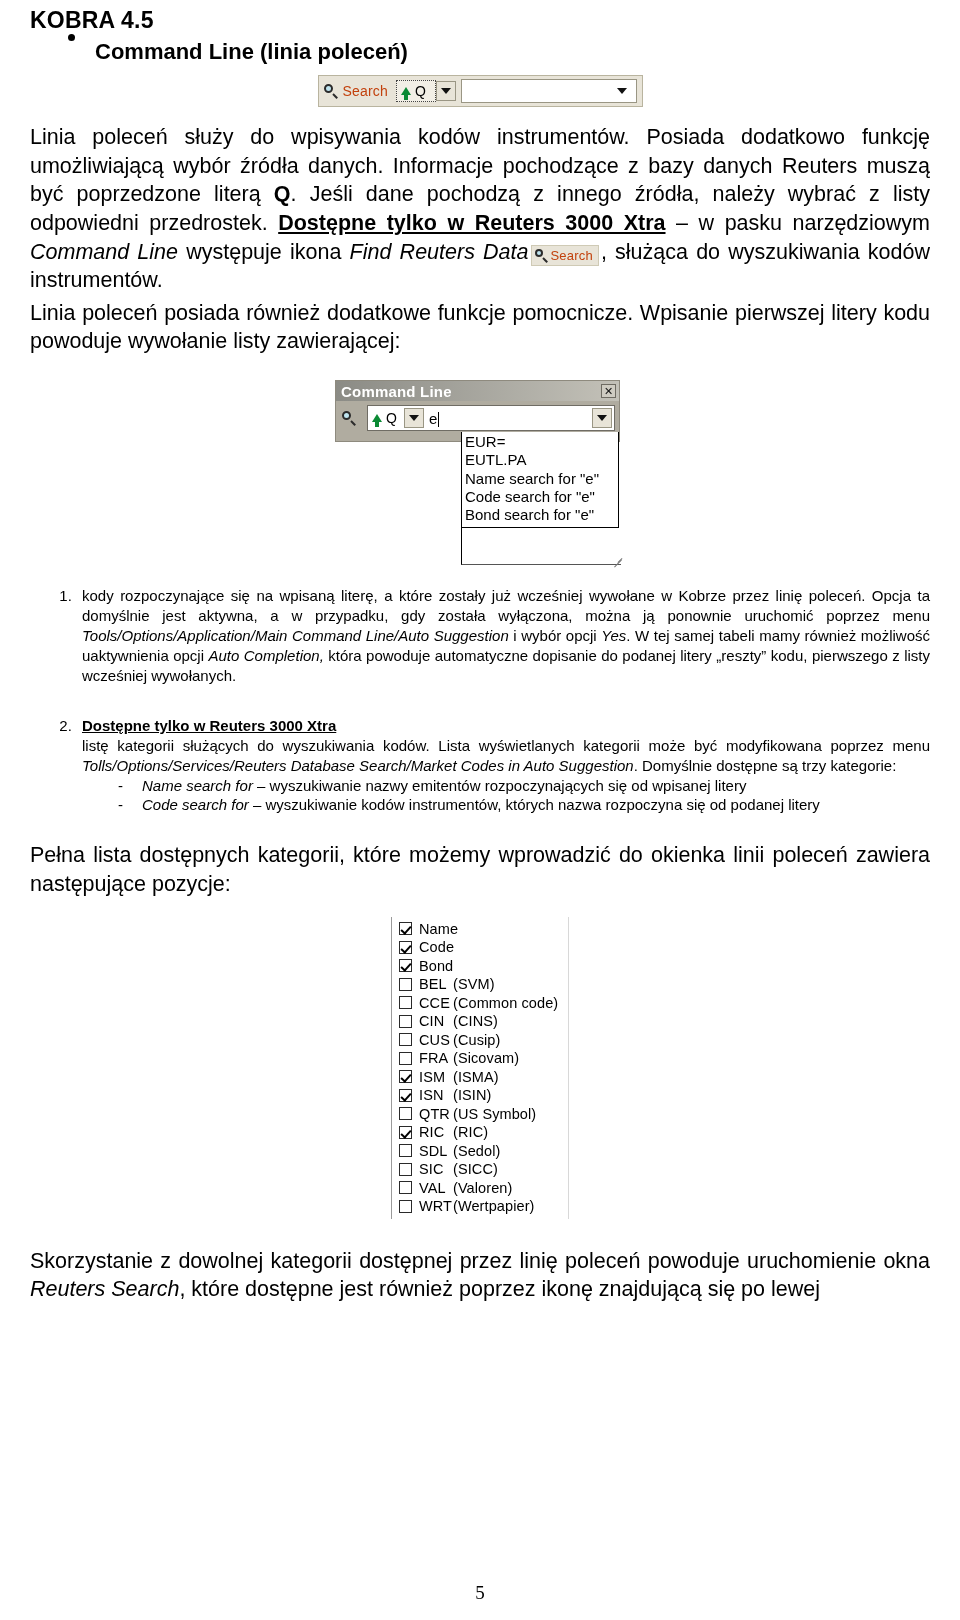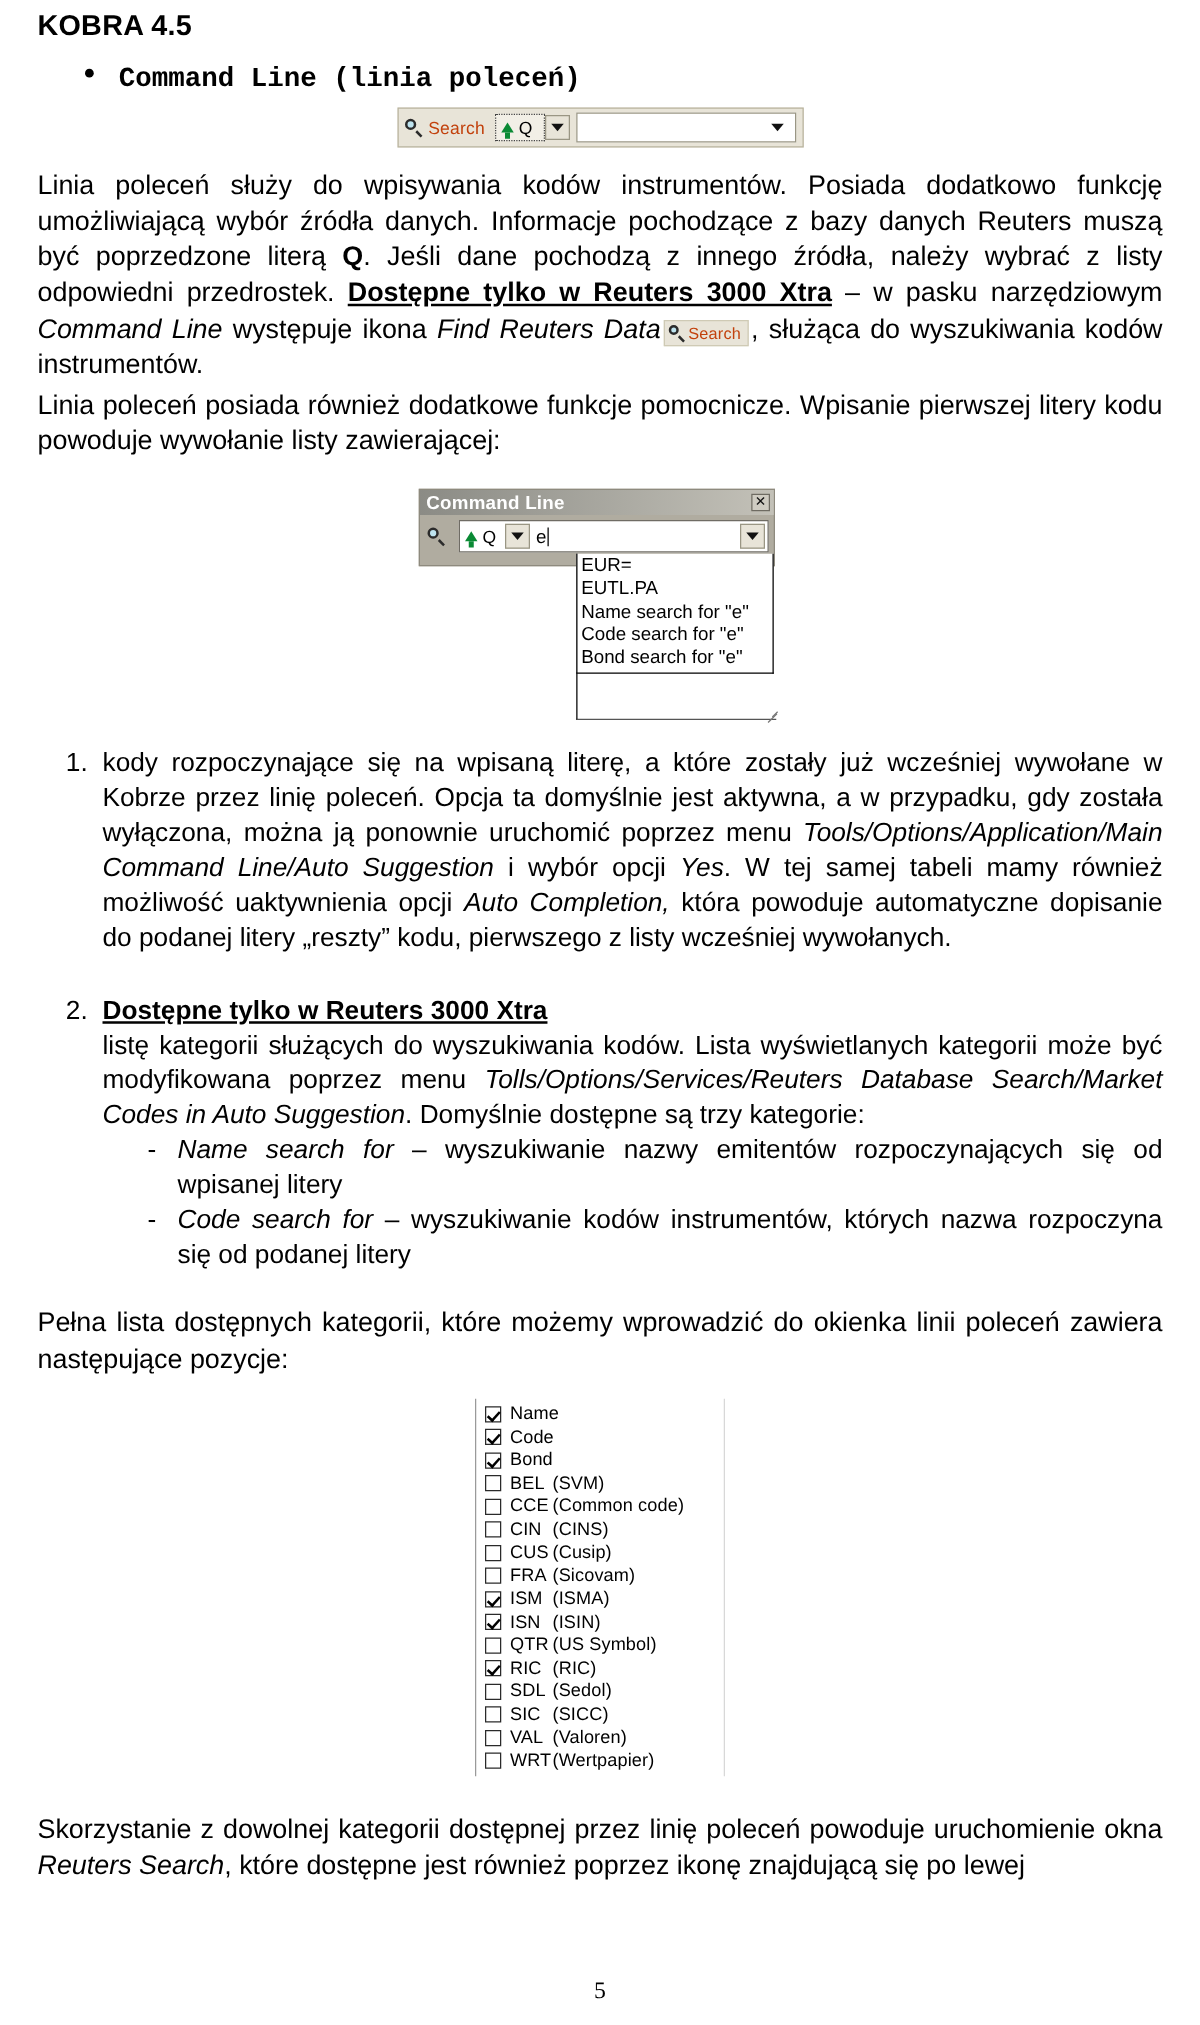--- a/index.html
+++ b/index.html
@@ -28,24 +28,23 @@
     font-size: 23px;
     font-weight: bold;
     letter-spacing: 0.2px;
     padding-top: 8px;
     line-height: 1.1;
   }
 
   
   .bullet-heading {
     display: flex;
-    align-items: center;
-    margin-top: 18px;
+    align-items: flex-start;
+    margin-top: 6px;
     margin-left: 38px;
-    font-family: Liberation Mono, monospace;
   }
   .bullet-dot {
     width: 7px;
     height: 7px;
     border-radius: 50%;
     background: #000;
     margin-right: 20px;
     flex: 0 0 auto;
     position: relative;
     top: -5px;
@@ -299,21 +298,21 @@
   .resize-grip span {
     position: absolute;
     background: #777;
     height: 1px;
   }
 
   
   ol.numlist {
     margin: 16px 0 0 0;
     padding-left: 46px;
-    font-size: 21px;
+    font-size: 15px;
     line-height: 1.33;
   }
   ol.numlist > li {
     margin-bottom: 0;
     text-align: justify;
     padding-left: 6px;
   }
   ol.numlist > li.gap { margin-top: 30px; }
   ul.dashlist {
     list-style: none;
@@ -333,21 +332,21 @@
   }
 
   
   .chk-wrap {
     display: flex;
     justify-content: center;
     margin-top: 18px;
   }
   .chk-panel {
     position: relative;
-    width: 200px;
+    width: 178px;
     background: #ffffff;
     border-left: 1px solid #9a9a9a;
     border-right: 1px solid #d8d8d8;
     padding: 3px 0 3px 7px;
     box-sizing: border-box;
   }
   .chk-row {
     display: flex;
     align-items: center;
     height: 18.5px;

